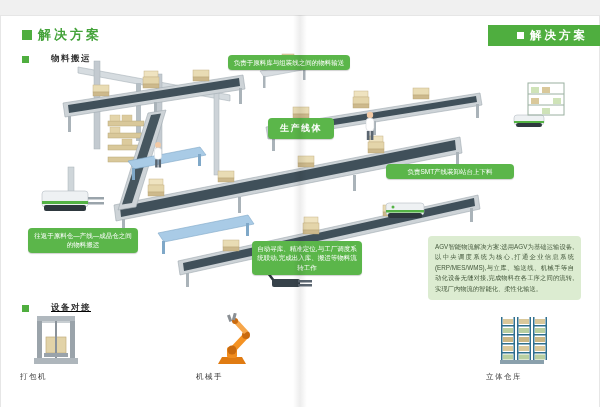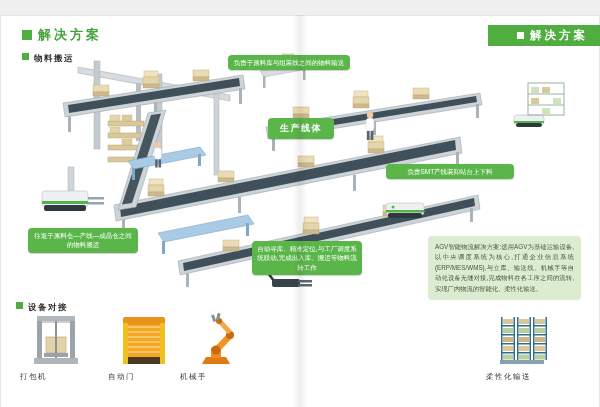--- a/index.html
+++ b/index.html
@@ -10,21 +10,21 @@
   }
   .gutter{position:absolute;left:293px;top:0;width:14px;height:407px;
     background:linear-gradient(to right,rgba(0,0,0,0),rgba(0,0,0,0.07),rgba(0,0,0,0));pointer-events:none;}
   .hdr-left{position:absolute;left:22px;top:11px;display:flex;align-items:center;gap:6px;}
   .hdr-sq{width:10px;height:10px;background:#4fae3f;}
   .hdr-text{color:#45a33b;font-weight:bold;font-size:13px;letter-spacing:3px;}
   .banner{position:absolute;right:0;top:10px;width:112px;height:21px;background:#4fae3f;
     display:flex;align-items:center;justify-content:flex-end;gap:6px;padding-right:12px;box-sizing:border-box;}
   .banner .sq{width:7px;height:7px;background:#ffffff;}
   .banner .txt{color:#ffffff;font-weight:bold;font-size:11.5px;letter-spacing:3px;}
-  .section-label{position:absolute;display:flex;align-items:flex-start;gap:5px;}
+  .section-label{position:absolute;display:flex;align-items:center;gap:22px;}
   .sec-sq{width:7px;height:7px;background:#4fae3f;}
   .sec-text{font-size:8.5px;color:#333;font-weight:bold;letter-spacing:1.5px;}
   .scene{position:absolute;left:8px;top:26px;}
   .callout{position:absolute;background:#5bb64a;color:#fff;border-radius:4px;
     font-size:6.5px;line-height:1.45;padding:3px 5px;text-align:center;
     box-shadow:0 1px 1px rgba(0,0,0,0.18);}
   .callout.main{font-size:9px;font-weight:bold;padding:4px 12px;letter-spacing:1.5px;border-radius:4px;}
   .c-top{left:228px;top:40px;width:112px;}
   .c-center{left:268px;top:103px;}
   .c-right{left:386px;top:149px;width:118px;}
@@ -50,21 +50,21 @@
   </div>
   <div class="banner">
     <span class="sq"></span>
     <span class="txt">解决方案</span>
   </div>
 
   <div class="section-label" style="left:22px;top:38px;">
     <span class="sec-sq"></span>
     <span class="sec-text">物料搬运</span>
   </div>
-  <div class="section-label" style="left:16px;top:287px;">
+  <div class="section-label" style="left:22px;top:287px;text-decoration:underline;">
     <span class="sec-sq"></span>
     <span class="sec-text">设备对接</span>
   </div>
 
   <svg class="scene" width="580" height="262" viewBox="0 0 580 262">
     <defs>
       <g id="pallet">
         <rect x="0" y="-6" width="16" height="7" fill="#e9dcb4" stroke="#c6b387" stroke-width="0.5"></rect>
         <rect x="0" y="1" width="16" height="4" fill="#cdb98c" stroke="#b5a071" stroke-width="0.4"></rect>
       </g>
@@ -232,38 +232,22 @@
       <rect x="7" y="3" width="38" height="5" fill="#b0b8be"></rect>
       <rect x="4" y="45" width="44" height="6" fill="#aeb6bc"></rect>
       <rect x="12" y="8" width="28" height="2" fill="#c8ced2"></rect>
       <rect x="16" y="24" width="20" height="16" fill="#e2d3a8" stroke="#c2ae7e" stroke-width="0.7"></rect>
       <rect x="25" y="8" width="2" height="37" fill="#8a929a"></rect>
       <rect x="14" y="40" width="24" height="4" fill="#9aa3aa"></rect>
     </svg>
     <div class="equip-label">打包机</div>
   </div>
 
-  <div class="equip" style="left:108px;">
-    <svg width="52" height="56" viewBox="0 0 52 56">
-      <rect x="10" y="10" width="32" height="34" fill="#f6a623"></rect>
-      <rect x="10" y="13" width="32" height="2" fill="#f8c766"></rect>
-      <rect x="10" y="18" width="32" height="2" fill="#f8c766"></rect>
-      <rect x="10" y="23" width="32" height="2" fill="#f8c766"></rect>
-      <rect x="10" y="28" width="32" height="2" fill="#f8c766"></rect>
-      <rect x="10" y="33" width="32" height="2" fill="#f8c766"></rect>
-      <rect x="10" y="38" width="32" height="2" fill="#f8c766"></rect>
-      <rect x="10" y="44" width="32" height="7" fill="#4a3a22"></rect>
-      <rect x="5" y="4" width="42" height="8" rx="2" fill="#e8941a"></rect>
-      <rect x="5" y="10" width="5" height="41" fill="#f2c01f"></rect>
-      <rect x="42" y="10" width="5" height="41" fill="#f2c01f"></rect>
-    </svg>
-    <div class="equip-label">自动门</div>
-  </div>
-
-  <div class="equip" style="left:180px;">
+
+  <div class="equip" style="left:196px;">
     <svg width="52" height="56" viewBox="0 0 52 56">
       <polygon points="12,51 40,51 36,44 16,44" fill="#e07b12"></polygon>
       <rect x="21" y="34" width="10" height="11" rx="2" fill="#f08c1e"></rect>
       <polygon points="23,36 38,20 43,24 28,40" fill="#f49223"></polygon>
       <circle cx="26" cy="37" r="4.5" fill="#c96a0e"></circle>
       <circle cx="40" cy="22" r="4" fill="#c96a0e"></circle>
       <polygon points="38,21 27,9 31,6 42,18" fill="#f6a64a"></polygon>
       <circle cx="29" cy="8" r="3" fill="#c96a0e"></circle>
       <rect x="22" y="2" width="3" height="7" fill="#8a8f94" transform="rotate(-20 23 5)"></rect>
       <rect x="27" y="0" width="3" height="7" fill="#8a8f94" transform="rotate(15 28 3)"></rect>
@@ -288,20 +272,20 @@
           <rect x="2" y="24" width="10" height="5" fill="#c9b684"></rect>
           <rect x="2" y="33" width="10" height="5" fill="#d9c89a"></rect>
           <rect x="2" y="41.5" width="10" height="5" fill="#b8cfa0"></rect>
         </g>
       </defs>
       <rect x="4" y="47" width="44" height="4" fill="#8aa0ac"></rect>
       <use href="#rackcol" x="5"></use>
       <use href="#rackcol" x="21"></use>
       <use href="#rackcol" x="37"></use>
     </svg>
-    <div class="equip-label">柔性化输送</div>
+    <div class="equip-label">立体仓库</div>
   </div>
 
   <div class="pagenum pn-left">46</div>
   <div class="pagenum pn-right">47</div>
 
   <div class="gutter"></div>
 </div>
 
 </body></html>

